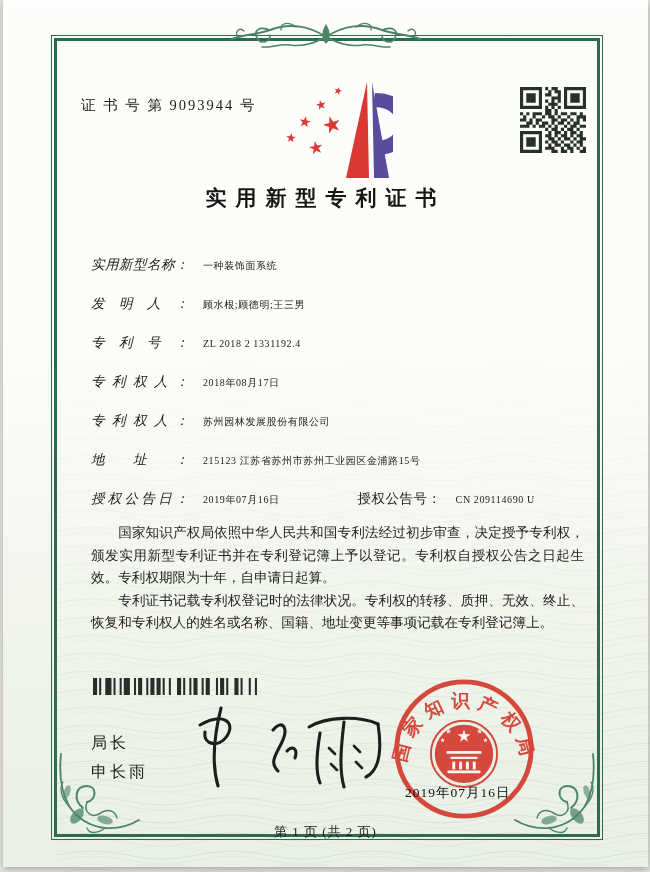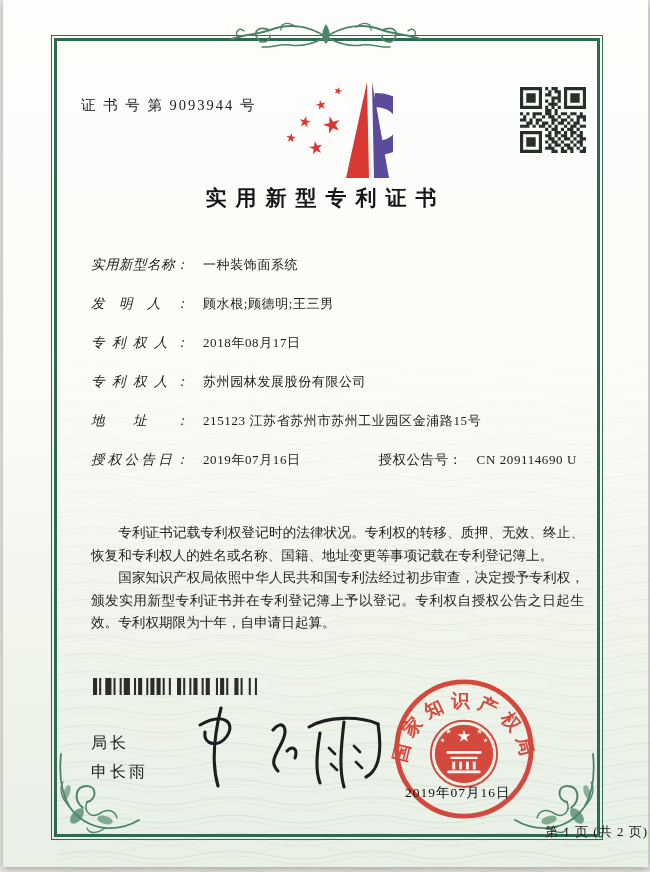--- a/index.html
+++ b/index.html
@@ -17,31 +17,31 @@
   .corner{position:absolute;bottom:29px;width:92px;height:92px;}
   .corner.bl{left:50px;}
   .corner.br{right:47px;transform:scaleX(-1);}
   .cert-no{position:absolute;left:78px;top:96px;font-size:14.5px;letter-spacing:2px;}
   .logo{position:absolute;left:272px;top:80px;}
   .qr{position:absolute;left:517px;top:87px;width:66px;height:66px;}
   .title{position:absolute;left:0;right:0;top:184px;text-align:center;font-size:21px;font-weight:600;letter-spacing:9px;color:#161616;}
   .fields{position:absolute;left:88px;right:60px;top:256px;}
   .frow{display:flex;align-items:baseline;height:39px;}
   .flabel{display:inline-block;width:98px;font-size:13.5px;text-align:justify;text-align-last:justify;letter-spacing:0.5px;flex:none;font-style:italic;}
-  .fvalue{font-size:13px;margin-left:14px;letter-spacing:0.6px;white-space:nowrap;}
+  .fvalue{font-size:10px;margin-left:14px;letter-spacing:0.6px;white-space:nowrap;}
   .fvalue2-label{font-size:13.5px;letter-spacing:0.5px;margin-left:78px;flex:none;}
   .paras{position:absolute;left:88px;right:64px;top:522px;font-size:13.6px;line-height:1.66;text-align:justify;color:#242424;}
   .paras p{text-indent:2em;}
   .barcode{position:absolute;left:90px;top:678px;width:166px;height:17px;}
   .barcode svg rect{fill:#2b2b2b;}
   .officer{position:absolute;left:88px;top:729px;font-family:"Liberation Sans","DejaVu Sans",sans-serif;font-size:16px;letter-spacing:3px;color:#222;line-height:1.8;}
   .signature{position:absolute;left:178px;top:692px;}
   .seal{position:absolute;left:388px;top:676px;width:146px;height:146px;opacity:.92;}
   .seal-date{position:absolute;left:402px;top:784px;font-size:13.5px;letter-spacing:1px;color:#111;white-space:nowrap;}
-  .footer{position:absolute;left:0;right:0;top:823px;text-align:right;font-size:13px;letter-spacing:1px;}
+  .footer{position:absolute;left:0;right:0;top:823px;text-align:center;font-size:13px;letter-spacing:1px;}
   .qr svg path{fill:#26312a;}
 </style>
 </head>
 <body>
 
 <div class="paper">
 
   <svg class="guilloche" width="100%" height="100%" preserveAspectRatio="none">
     <defs>
       <pattern id="gw" width="140" height="18" patternUnits="userSpaceOnUse">
@@ -138,42 +138,46 @@
   <div class="fields">
     <div class="frow">
       <span class="flabel">实用新型名称：</span>
       <span class="fvalue">一种装饰面系统</span>
     </div>
     <div class="frow">
       <span class="flabel">发明人：</span>
       <span class="fvalue">顾水根;顾德明;王三男</span>
     </div>
     <div class="frow">
+      <span class="flabel">专利号：</span>
+      <span class="fvalue">ZL 2018 2 1331192.4</span>
+    </div>
+    <div class="frow">
       <span class="flabel">专利权人：</span>
       <span class="fvalue">2018年08月17日</span>
     </div>
     <div class="frow">
       <span class="flabel">专利权人：</span>
       <span class="fvalue">苏州园林发展股份有限公司</span>
     </div>
     <div class="frow">
       <span class="flabel">地址：</span>
       <span class="fvalue">215123 江苏省苏州市苏州工业园区金浦路15号</span>
     </div>
     <div class="frow">
       <span class="flabel">授权公告日：</span>
       <span class="fvalue">2019年07月16日</span>
       <span class="fvalue2-label">授权公告号：</span>
       <span class="fvalue">CN 209114690 U</span>
     </div>
   </div>
 
   <div class="paras">
+    <p>国家知识产权局依照中华人民共和国专利法经过初步审查，决定授予专利权，颁发实用新型专利证书并在专利登记簿上予以登记。专利权自授权公告之日起生效。专利权期限为十年，自申请日起算。</p>
     <p>专利证书记载专利权登记时的法律状况。专利权的转移、质押、无效、终止、恢复和专利权人的姓名或名称、国籍、地址变更等事项记载在专利登记簿上。</p>
-    <p>国家知识产权局依照中华人民共和国专利法经过初步审查，决定授予专利权，颁发实用新型专利证书并在专利登记簿上予以登记。专利权自授权公告之日起生效。专利权期限为十年，自申请日起算。</p>
   </div>
 
   <div class="barcode"><svg width="166" height="17">
         <rect x="0.00" y="0" width="4.10" height="17"></rect>
         <rect x="6.15" y="0" width="2.05" height="17"></rect>
         <rect x="12.30" y="0" width="6.15" height="17"></rect>
         <rect x="20.49" y="0" width="2.05" height="17"></rect>
         <rect x="26.64" y="0" width="2.05" height="17"></rect>
         <rect x="30.74" y="0" width="6.15" height="17"></rect>
         <rect x="40.99" y="0" width="2.05" height="17"></rect>

